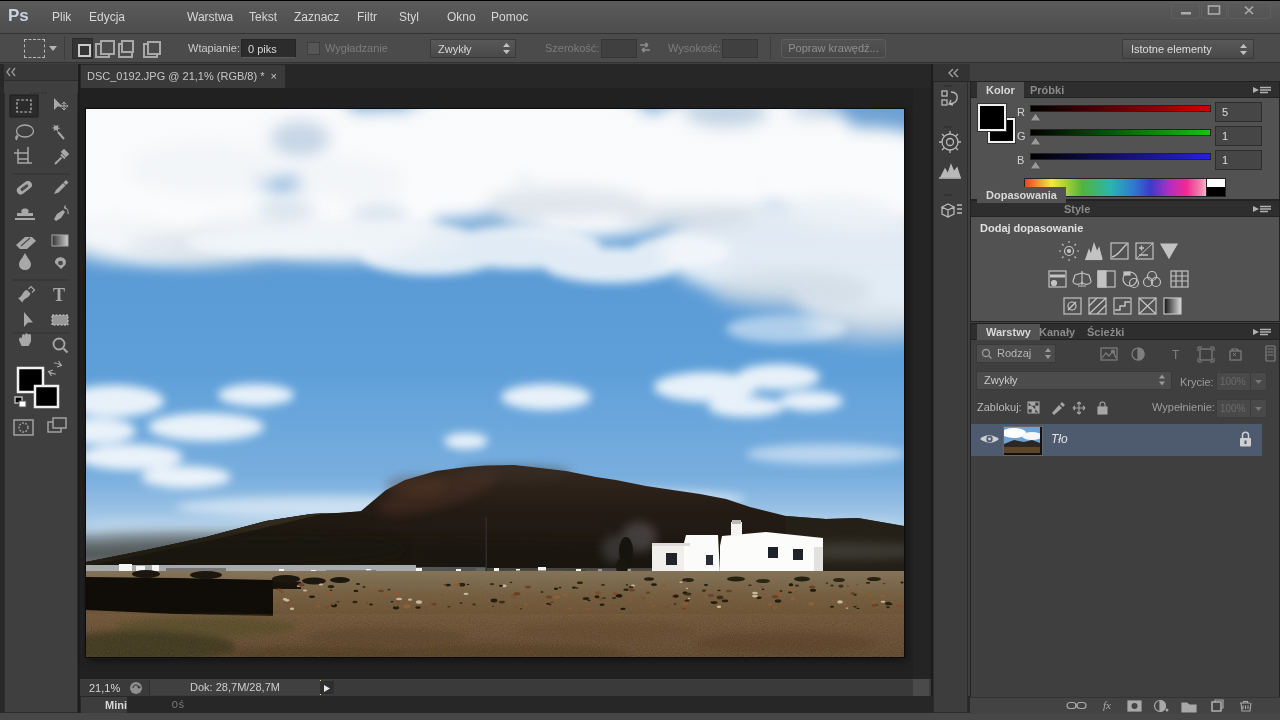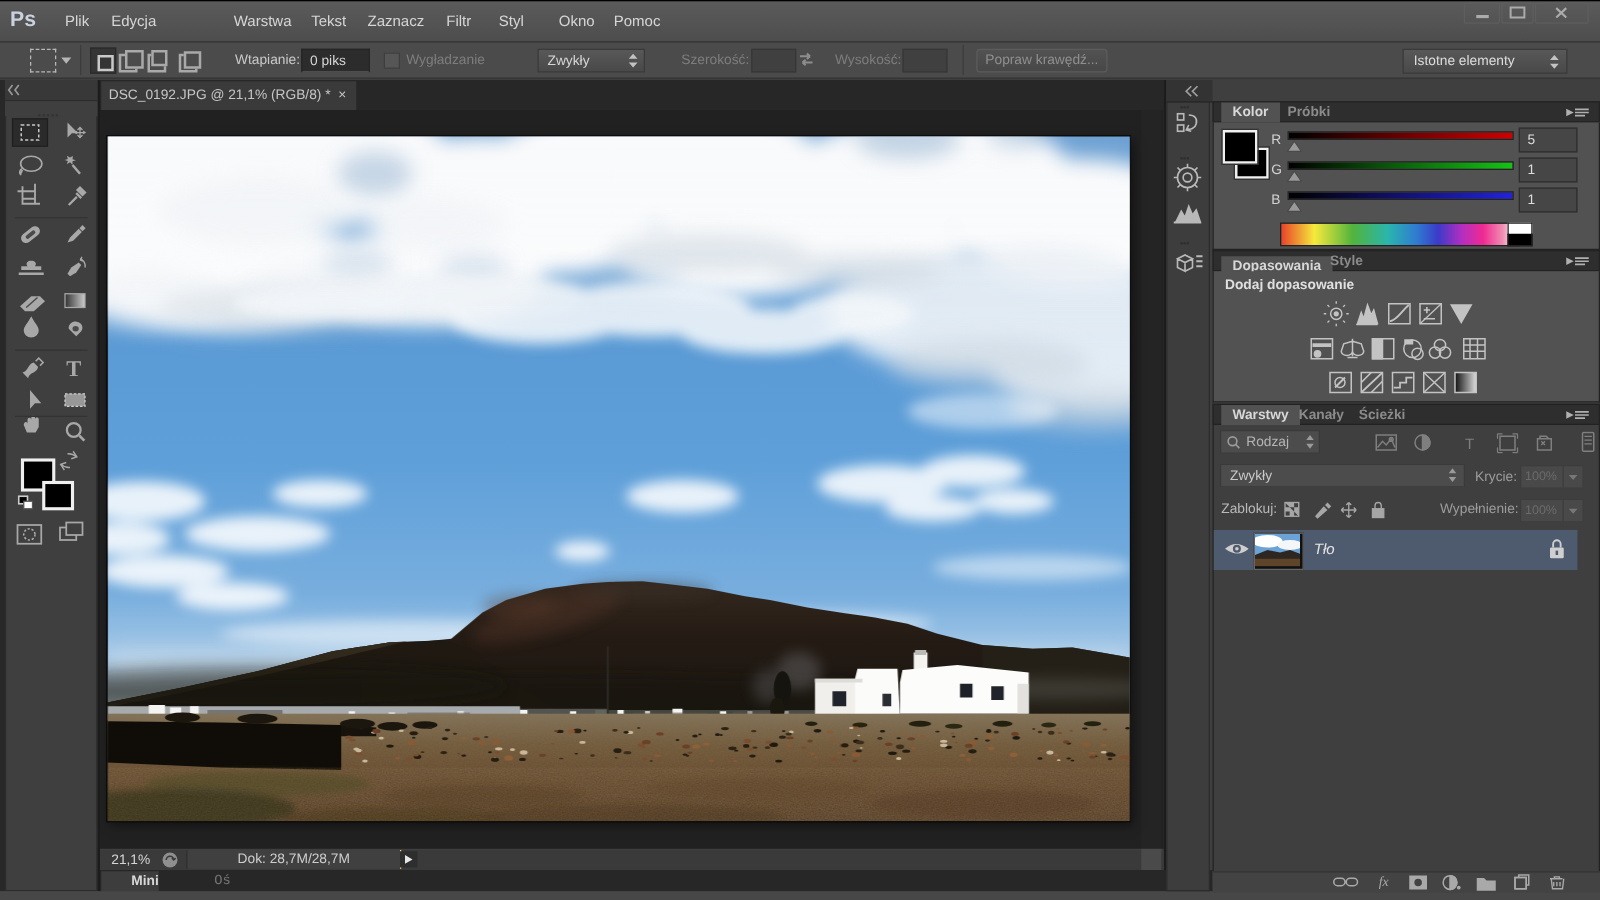--- a/index.html
+++ b/index.html
@@ -644,21 +644,21 @@
 <div class="well" style="left:1215px;top:126px;width:47px;height:20px;background:#464646;border-color:#2d2d2d;"></div>
 <div class="well" style="left:1215px;top:150px;width:47px;height:20px;background:#464646;border-color:#2d2d2d;"></div>
 <div class="abs" style="left:1222px;top:106px;font-size:11px;color:#dcdcdc;">5</div>
 <div class="abs" style="left:1222px;top:130px;font-size:11px;color:#dcdcdc;">1</div>
 <div class="abs" style="left:1222px;top:154px;font-size:11px;color:#dcdcdc;">1</div>
 <div class="abs" style="left:1024px;top:178px;width:190px;height:17px;background:linear-gradient(to right,#e8432a,#f6e93c 14%,#52b43c 30%,#2ab5ae 45%,#2f7bd0 57%,#3b3bc8 66%,#b32ec1 76%,#ef2a93 85%,#f08ab0 93%,#ffffff 99%);border:1px solid #222;"></div>
 <div class="abs" style="left:1206px;top:178px;width:18px;height:9px;background:#fff;border:1px solid #222;border-bottom:none;"></div>
 <div class="abs" style="left:1206px;top:187px;width:18px;height:9px;background:#000;border:1px solid #222;border-top:none;"></div>
 
 <div class="tabrow" style="top:200px;left:970px;height:17px;"></div>
-<div class="ptab on abs" style="left:977px;top:205px;">Dopasowania</div>
+<div class="ptab on abs" style="left:977px;top:187px;">Dopasowania</div>
 <div class="ptab off abs" style="left:1055px;top:201px;">Style</div>
 <svg class="abs" style="left:1252px;top:204px;" width="20" height="10">
     <path d="M1 2 l6 3 l-6 3 Z" fill="#b0b0b0"></path>
     <path d="M8 2.5 h11 M8 5 h11 M8 7.5 h8" stroke="#b0b0b0" stroke-width="1.3"></path>
   </svg>
 <div class="pbody" style="top:217px;left:970px;height:105px;"></div>
 <div class="abs" style="left:980px;top:222px;font-size:11px;font-weight:bold;color:#e0e0e0;">Dodaj dopasowanie</div>
 <svg class="abs" style="left:974px;top:240px;" width="310" height="80">
 <g stroke="#c3c3c3" fill="none" stroke-width="1.2">
 

